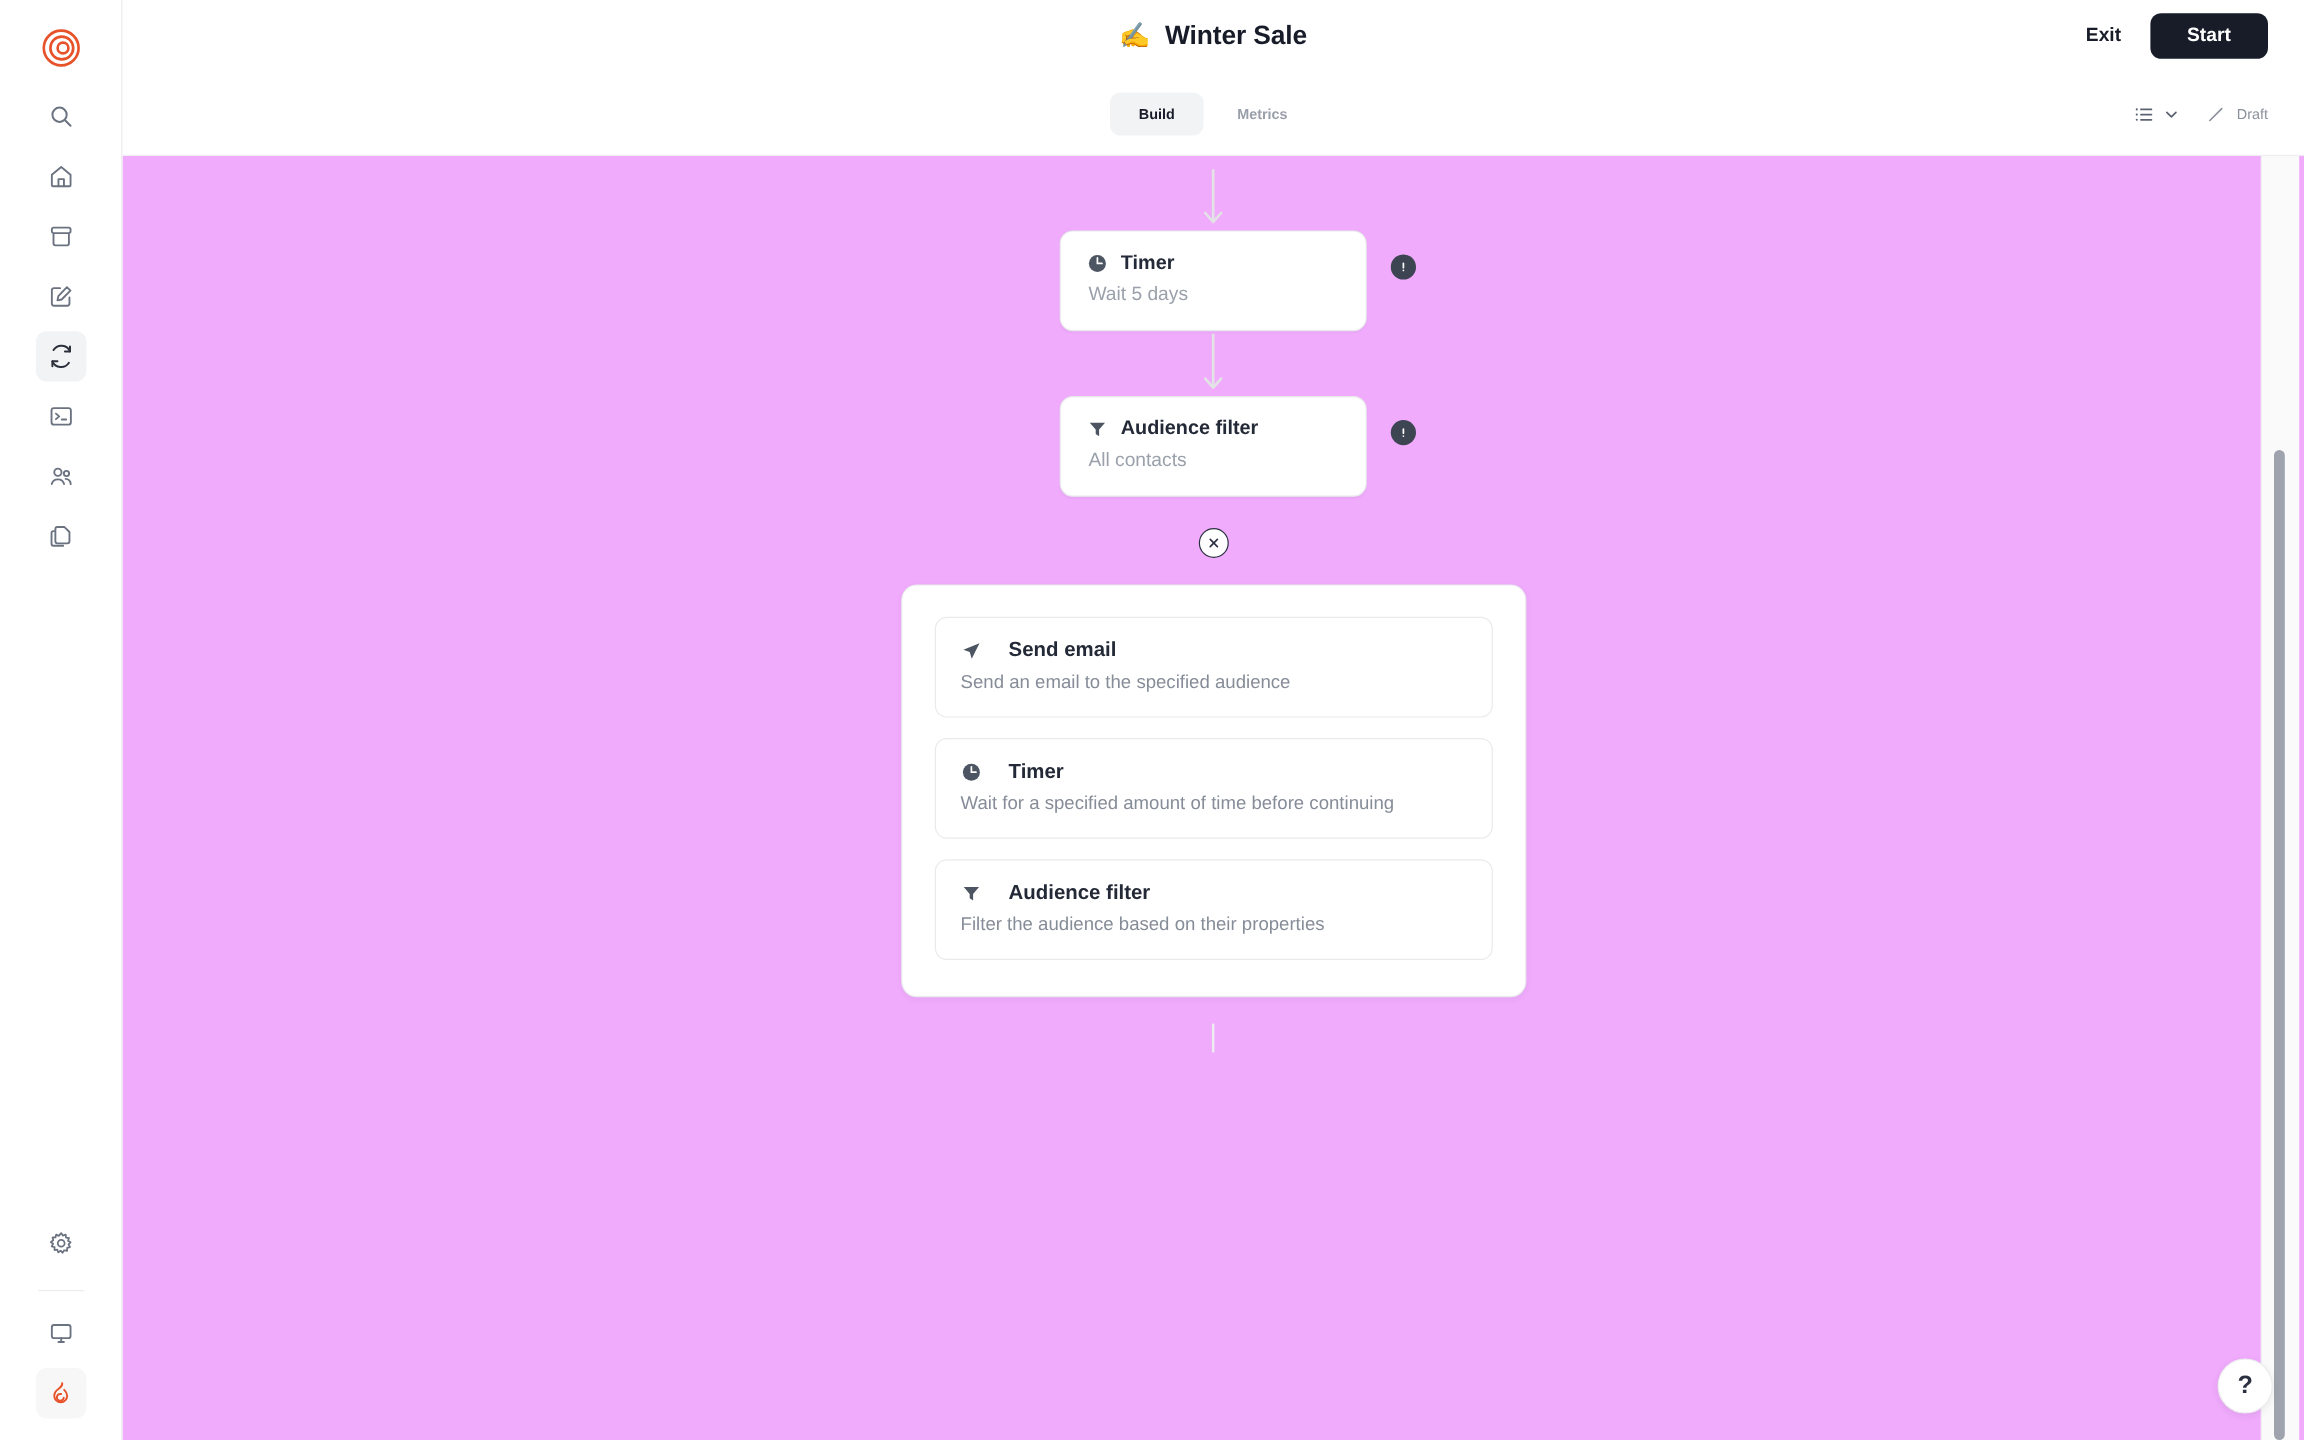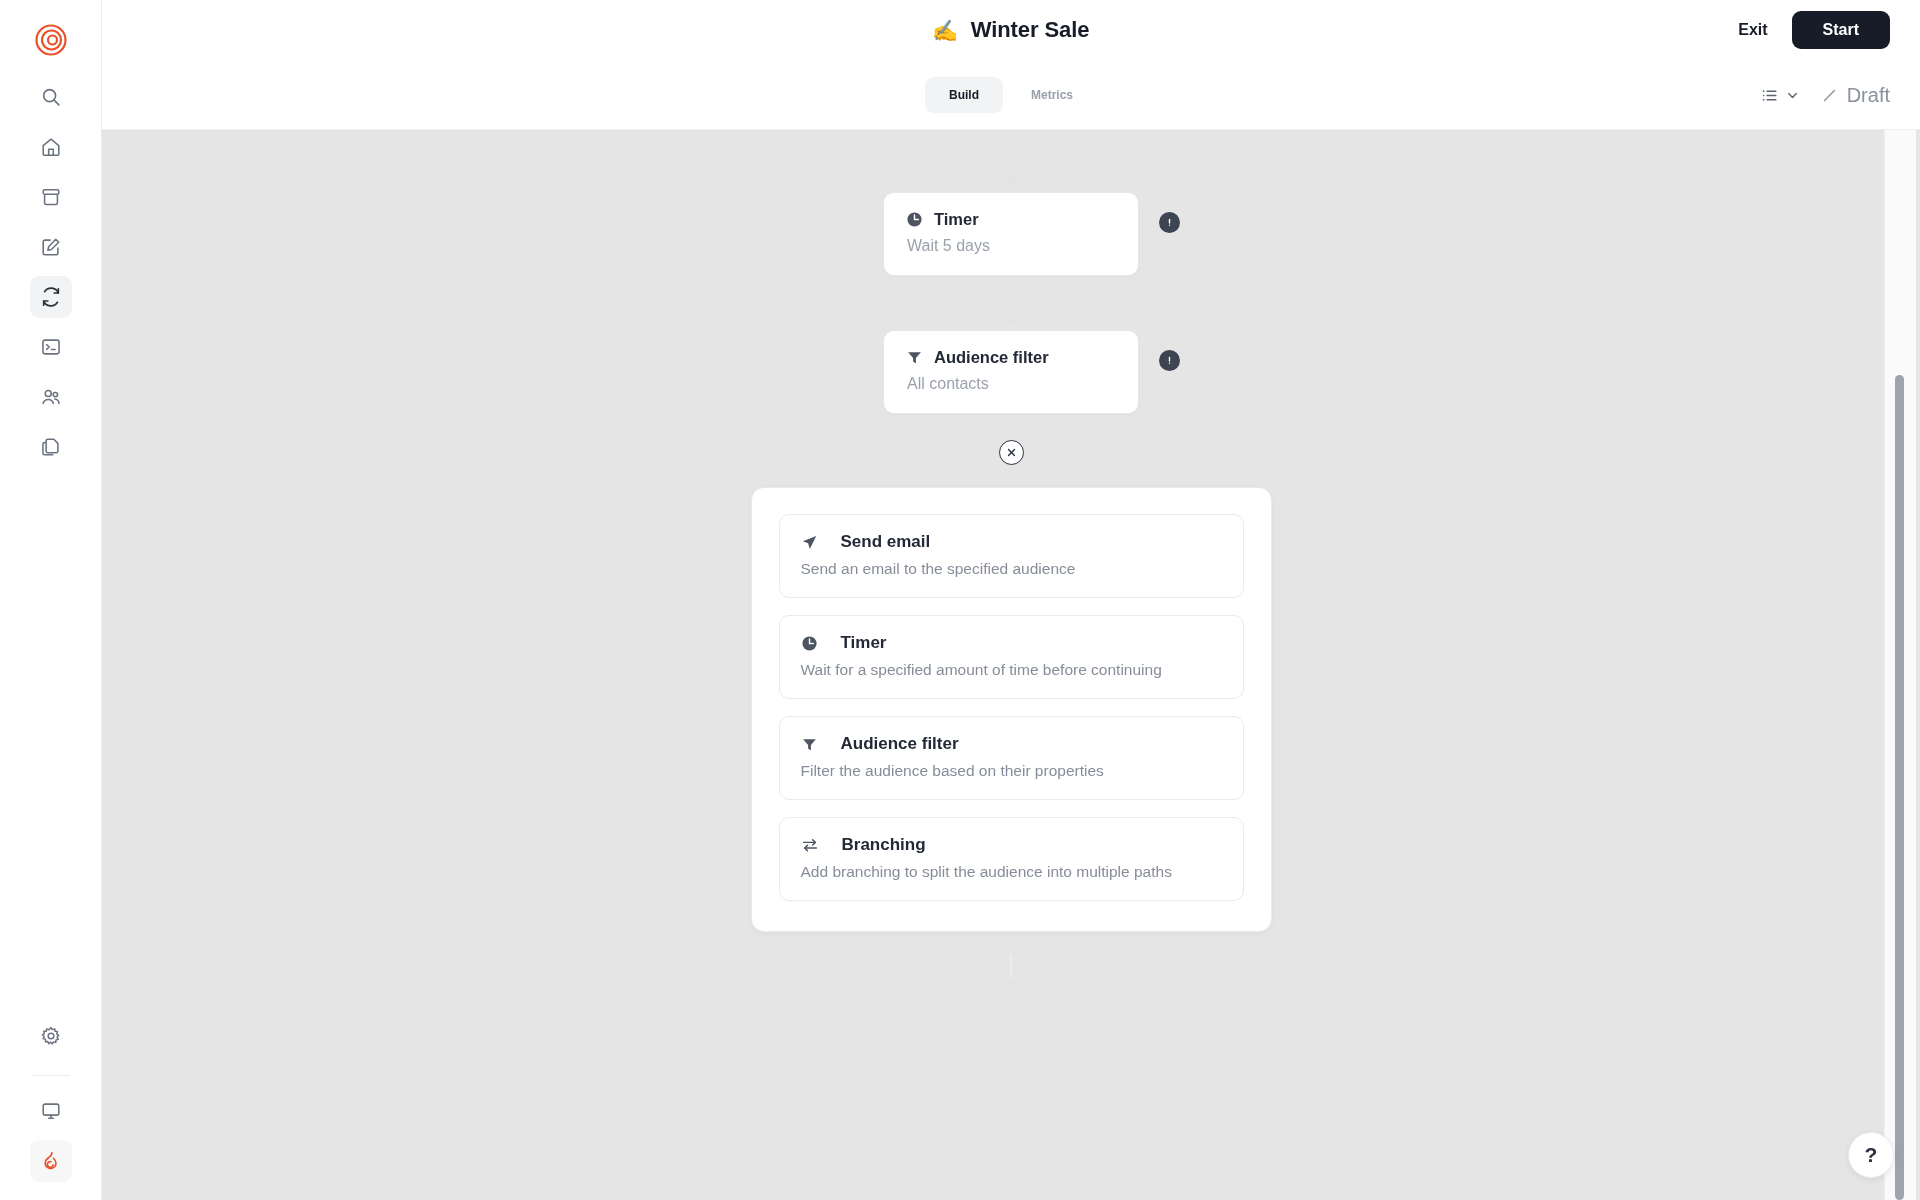--- a/index.html
+++ b/index.html
@@ -91,27 +91,27 @@
   .tab.active { background: #f2f3f5; color: #171c28; }
   .tabbar-right {
     position: absolute; right: 30px; top: 0; height: 70px;
     display: flex; align-items: center; gap: 22px;
   }
   .list-select {
     display: flex; align-items: center; gap: 7px; color: #5c6370; cursor: pointer;
   }
   .status-pill {
     display: flex; align-items: center; gap: 9px;
-    color: #8b919c; font-size: 20px; font-weight: 500; cursor: pointer;
+    color: #8b919c; font-size: 12px; font-weight: 500; cursor: pointer;
   }
 
   
   .canvas {
     flex: 1 1 auto; position: relative; overflow: hidden;
-    background: #e5e5e5;
+    background: #f0abfc;
   }
   .flow {
     position: absolute; left: 0; right: 0; top: 0;
     display: flex; flex-direction: column; align-items: center;
   }
 
   .connector { display: flex; justify-content: center; }
   .node-card {
     width: 256px;
     background: #ffffff;
@@ -465,34 +465,20 @@
               <span class="icon">
                 <svg width="17" height="17" viewBox="0 0 24 24" fill="#4d5563">
                   <path d="M3 4.5 H21 L14 12.6 V20.4 L10 17.8 V12.6 Z"></path>
                 </svg>
               </span>
               <span>Audience filter</span>
             </div>
             <div class="opt-desc">Filter the audience based on their properties</div>
           </div>
 
-          <div class="opt-card">
-            <div class="opt-head">
-              <span class="icon">
-                <svg width="18" height="18" viewBox="0 0 24 24" fill="none" stroke="#4d5563" stroke-width="1.9" stroke-linecap="round" stroke-linejoin="round">
-                  <path d="M3.5 8.5 H19"></path>
-                    <path d="M15.5 5 19 8.5 15.5 12"></path>
-                  <path d="M20.5 16 H5"></path>
-                    <path d="M8.5 12.5 5 16 8.5 19.5"></path>
-                </svg>
-              </span>
-              <span>Branching</span>
-            </div>
-            <div class="opt-desc">Add branching to split the audience into multiple paths</div>
-          </div>
         </section>
 
         <div style="height:22px;"></div>
         <div class="tail-stub"></div>
       </div>
 
       <div class="vscroll" style="top:0;">
         <div class="vscroll-thumb"></div>
       </div>
     </div>

